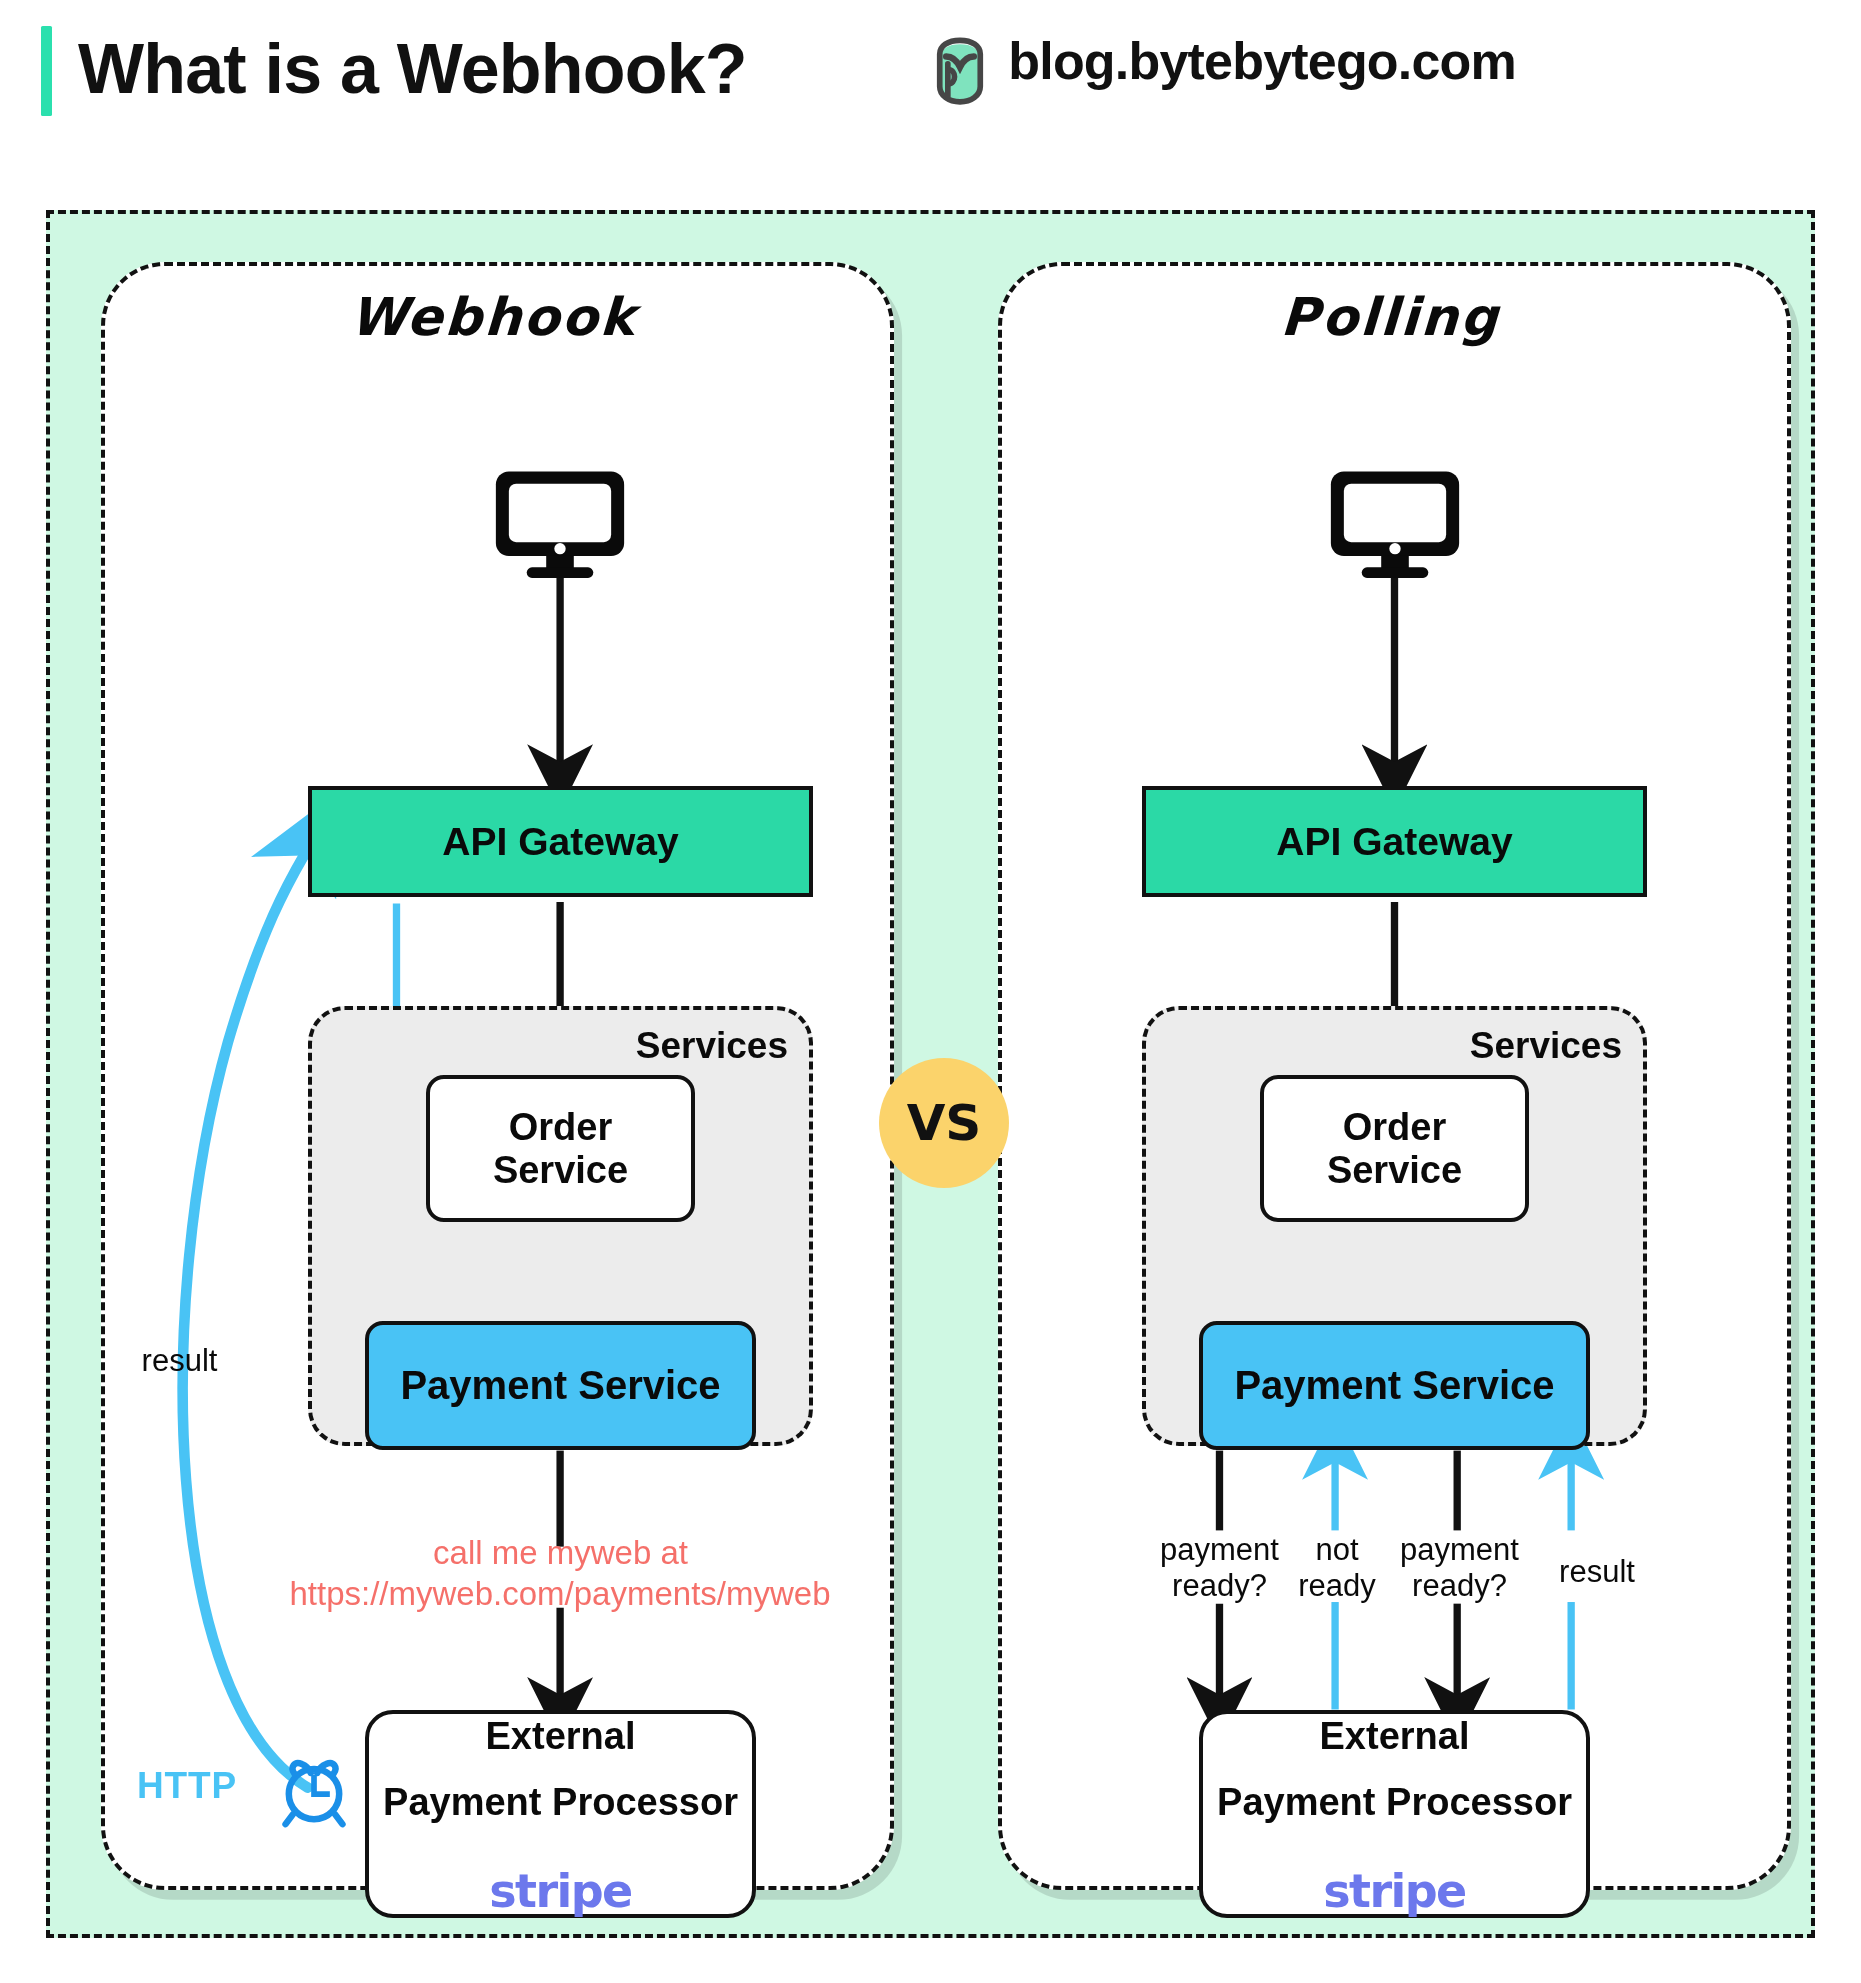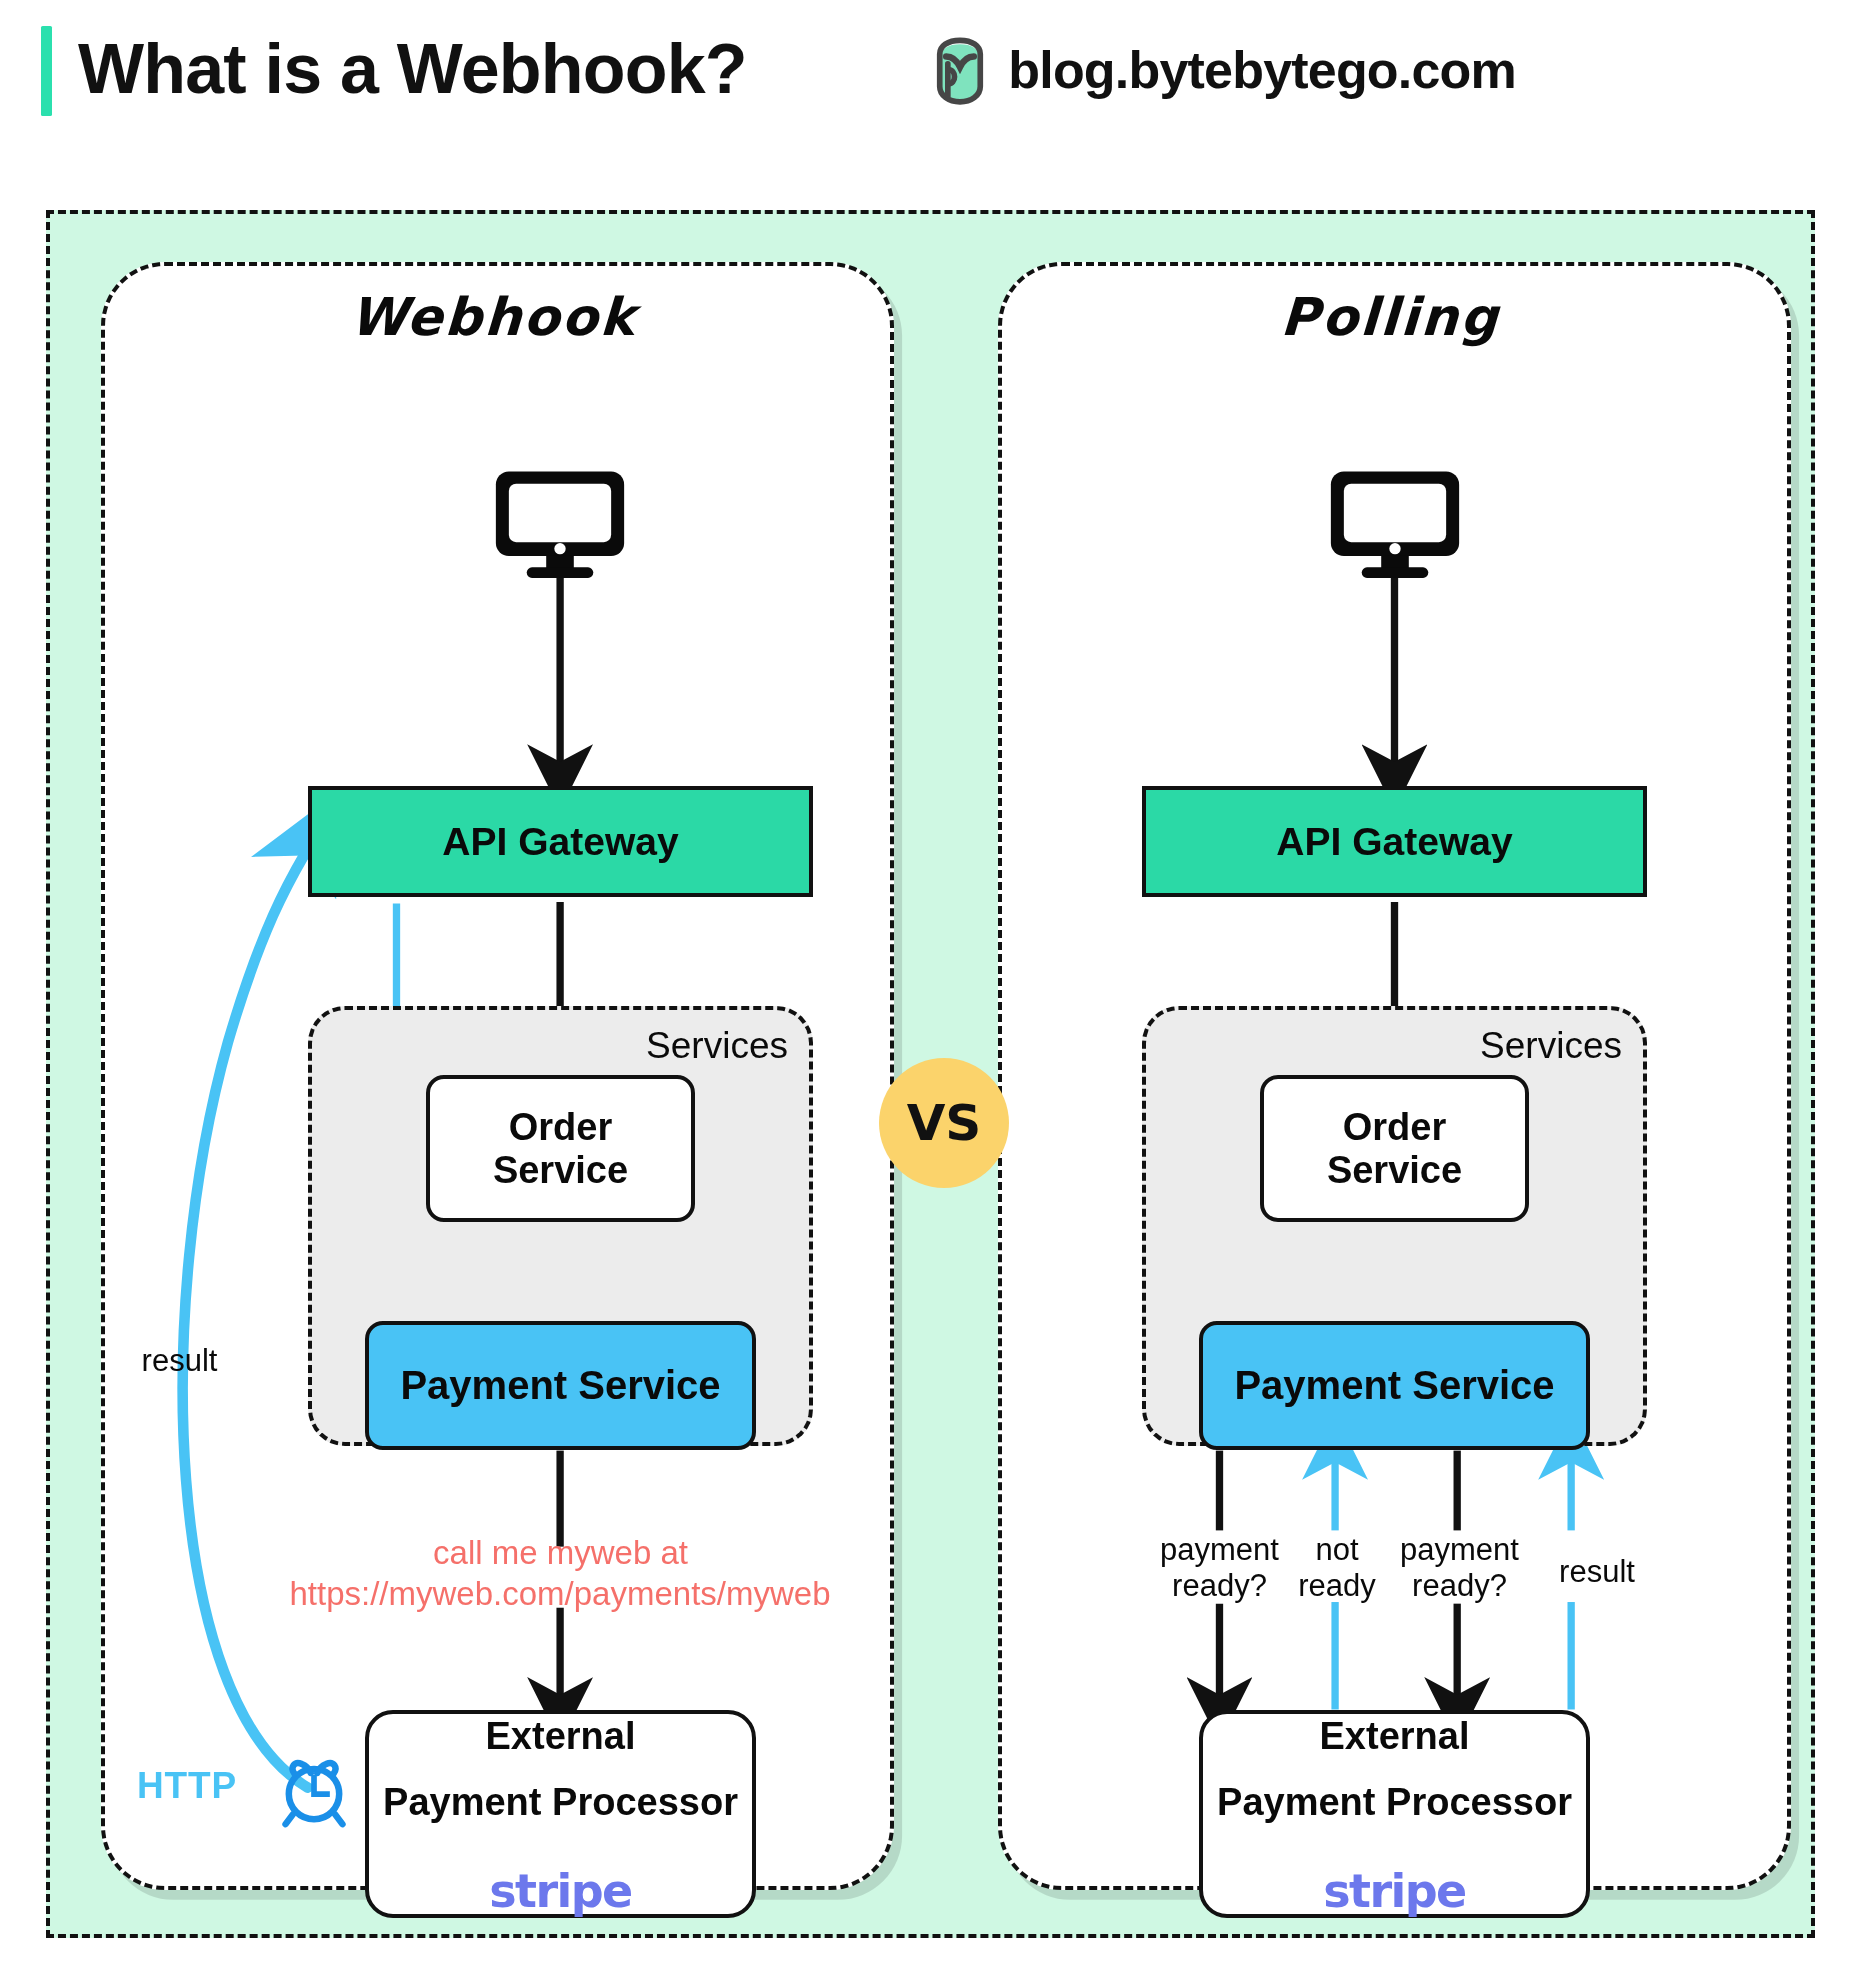--- a/index.html
+++ b/index.html
@@ -15,21 +15,21 @@
   #header { position: absolute; left: 0; top: 0; width: 1573px; height: 138px; }
   #title-bar {
     position: absolute; left: 41px; top: 26px;
     width: 11.4px; height: 90px; background: #2BE0AE; border-radius: 1.6px;
   }
   #page-title {
     position: absolute; left: 78px; top: 24.4px;
     font-size: 70px; font-weight: bold; color: #111; letter-spacing: -0.8px;
     white-space: nowrap; line-height: 90px;
   }
-  #brand { position: absolute; right: 57px; top: 31px; display: flex; align-items: center; gap: 18px; }
+  #brand { position: absolute; right: 57px; top: 31px; display: flex; align-items: flex-start; gap: 18px; }
   #brand-logo { width: 60px; height: 77px; flex: 0 0 auto; }
   #brand-text {
     font-size: 52px; font-weight: bold; color: #111; white-space: nowrap; letter-spacing: -0.8px;
   }
 
   
   #outer-box {
     position: absolute; left: 46px; top: 210px;
     width: 1769px; height: 1728px;
     background: #CFF8E3;
@@ -78,21 +78,21 @@
     display: flex; align-items: center; justify-content: center;
     font-size: 39px; font-weight: bold; color: #0a0a0a;
   }
 
   .services-group {
     width: 505px; height: 440px;
     background: #ECECEC; border: 4.9px dashed #111; border-radius: 37px;
   }
   .services-label {
     position: absolute; right: 21px; top: 14.7px;
-    font-size: 37px; font-weight: normal; color: #0a0a0a;
+    font-size: 37px; font-weight: bold; color: #0a0a0a;
   }
 
   .svc-box {
     width: 269px; height: 147px;
     background: #ffffff; border: 4.9px solid #111; border-radius: 18px;
     display: flex; flex-direction: column; align-items: center; justify-content: center;
     font-size: 38px; font-weight: bold; color: #0a0a0a; line-height: 1.12;
   }
 
   .pay-box {

